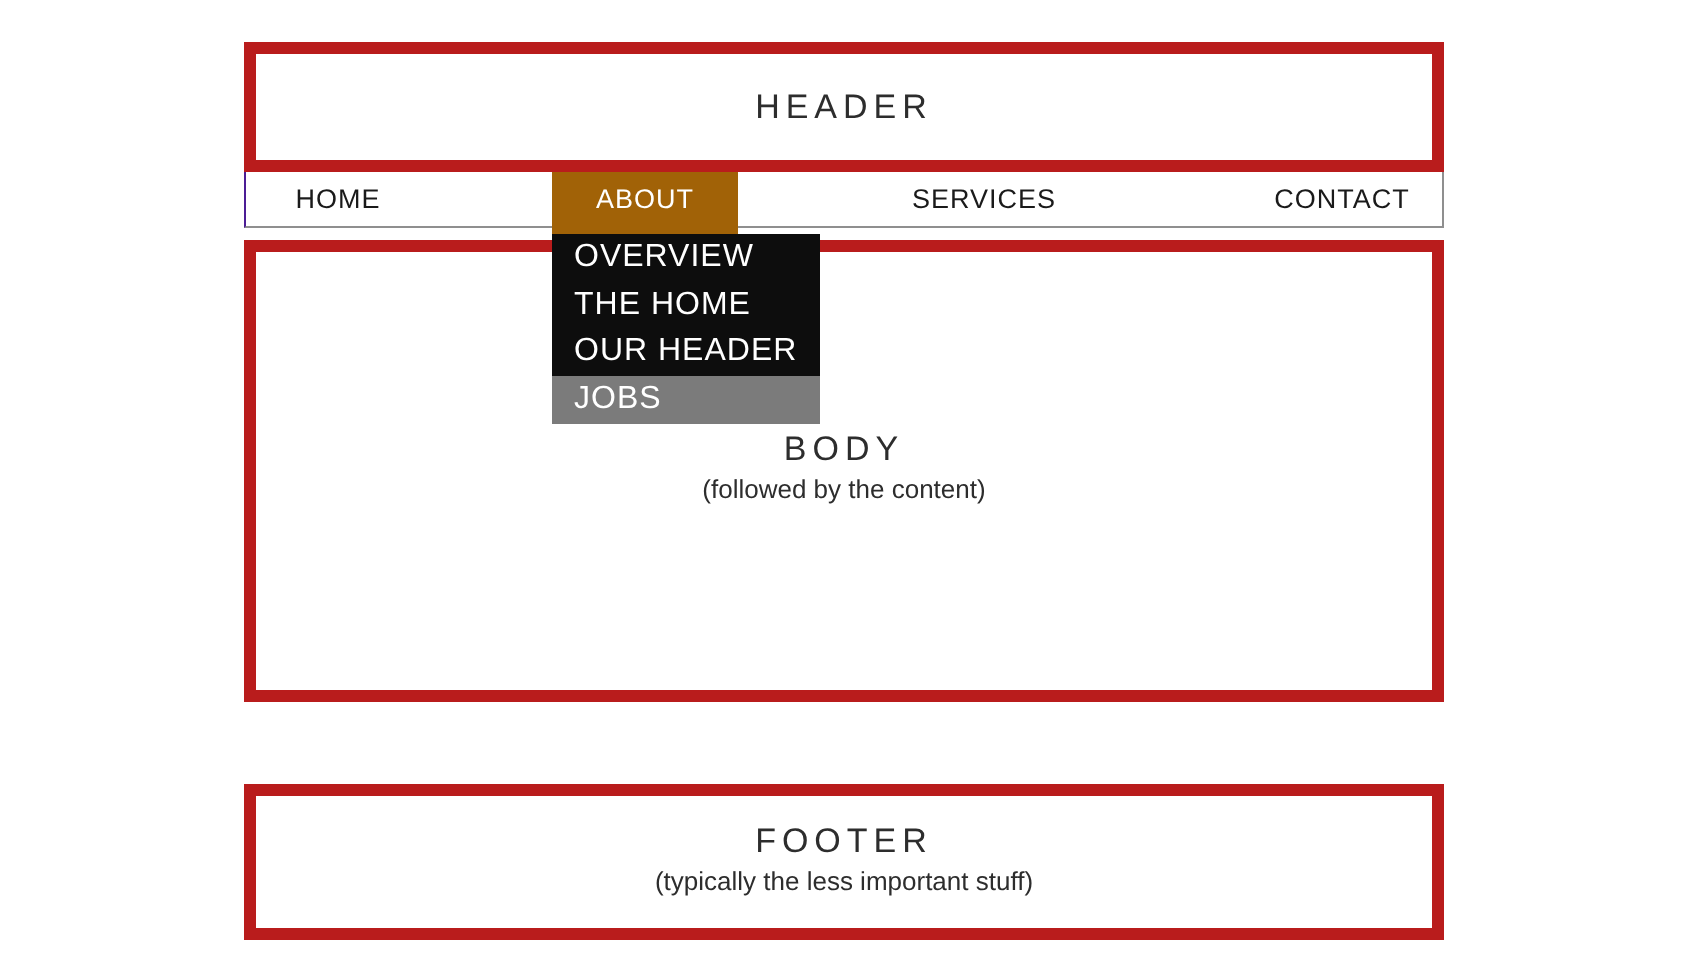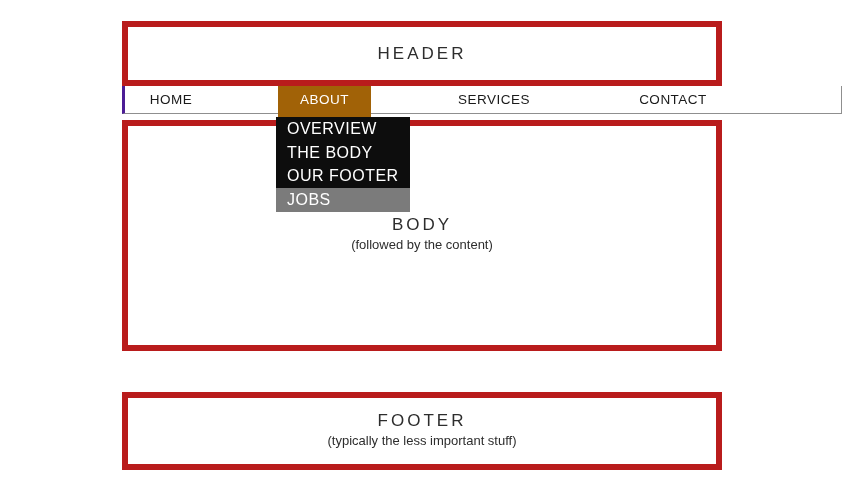--- a/index.html
+++ b/index.html
@@ -35,22 +35,22 @@
     font-size: 17px;
     letter-spacing: 3px;
     color: #2d2d2d;
     line-height: 21px;
   }
 
   
   .navbar {
     position: absolute;
     left: 122px; top: 86px;
-    width: 720px; height: 28px;
-    border-left: 3px solid #4c1d95;
+    width: 600px; height: 28px;
+    border-left: 1px solid #4c1d95;
     border-right: 1px solid #8f8f8f;
     border-bottom: 1px solid #8f8f8f;
     background: #ffffff;
     z-index: 2;
   }
   .nav-item {
     position: absolute;
     top: 0;
     height: 27px;
     line-height: 27px;
@@ -137,22 +137,22 @@
 
   <div class="navbar">
     <div class="nav-item pos-home">HOME</div>
     <div class="nav-item nav-tab-active">ABOUT</div>
     <div class="nav-item pos-services">SERVICES</div>
     <div class="nav-item pos-contact">CONTACT</div>
   </div>
 
   <div class="dropdown">
     <div class="dd-item">OVERVIEW</div>
-    <div class="dd-item">THE BODY</div>
-    <div class="dd-item">OUR FOOTER</div>
+    <div class="dd-item">THE HOME</div>
+    <div class="dd-item">OUR HEADER</div>
     <div class="dd-item highlighted">JOBS</div>
   </div>
 
   <div class="box body-box">
     <div class="big-title">BODY</div>
     <div class="subtitle">(followed by the content)</div>
   </div>
 
   <div class="box footer-box">
     <div class="big-title">FOOTER</div>

